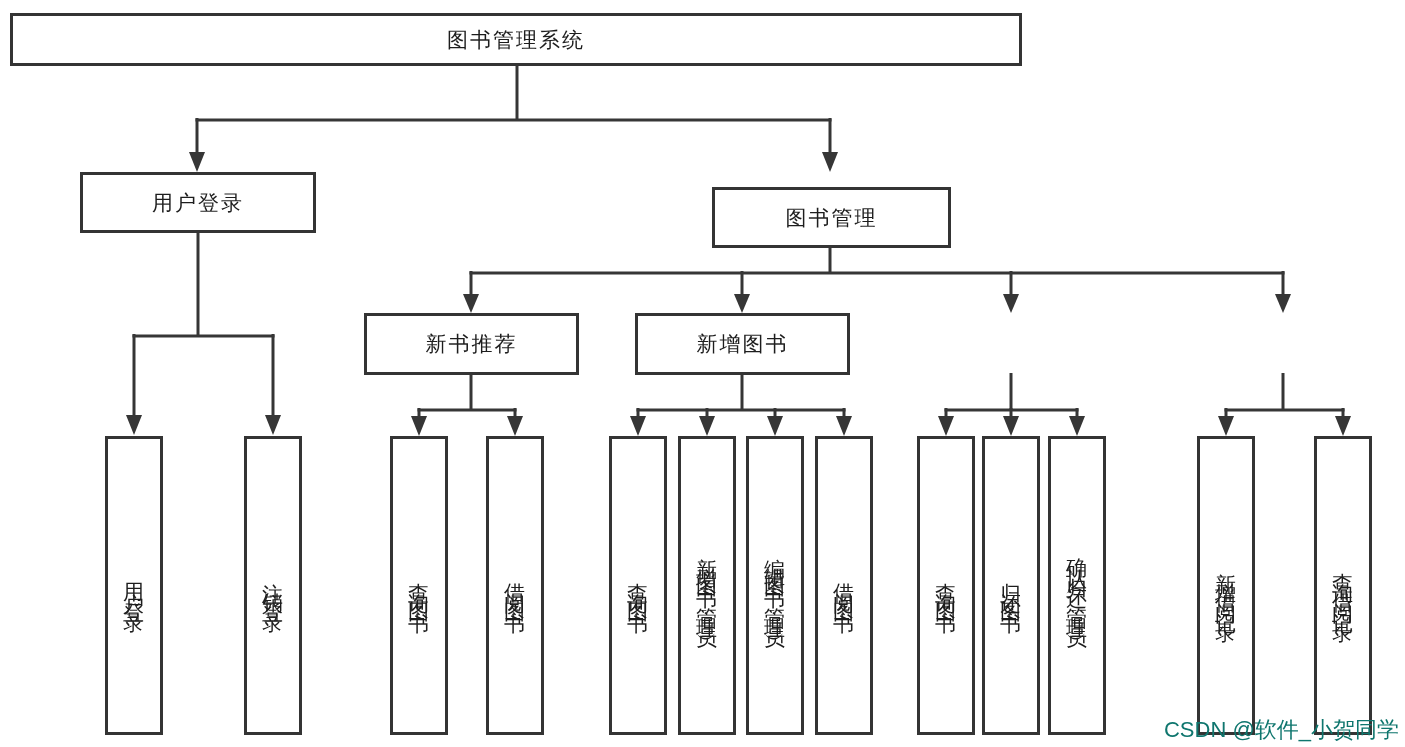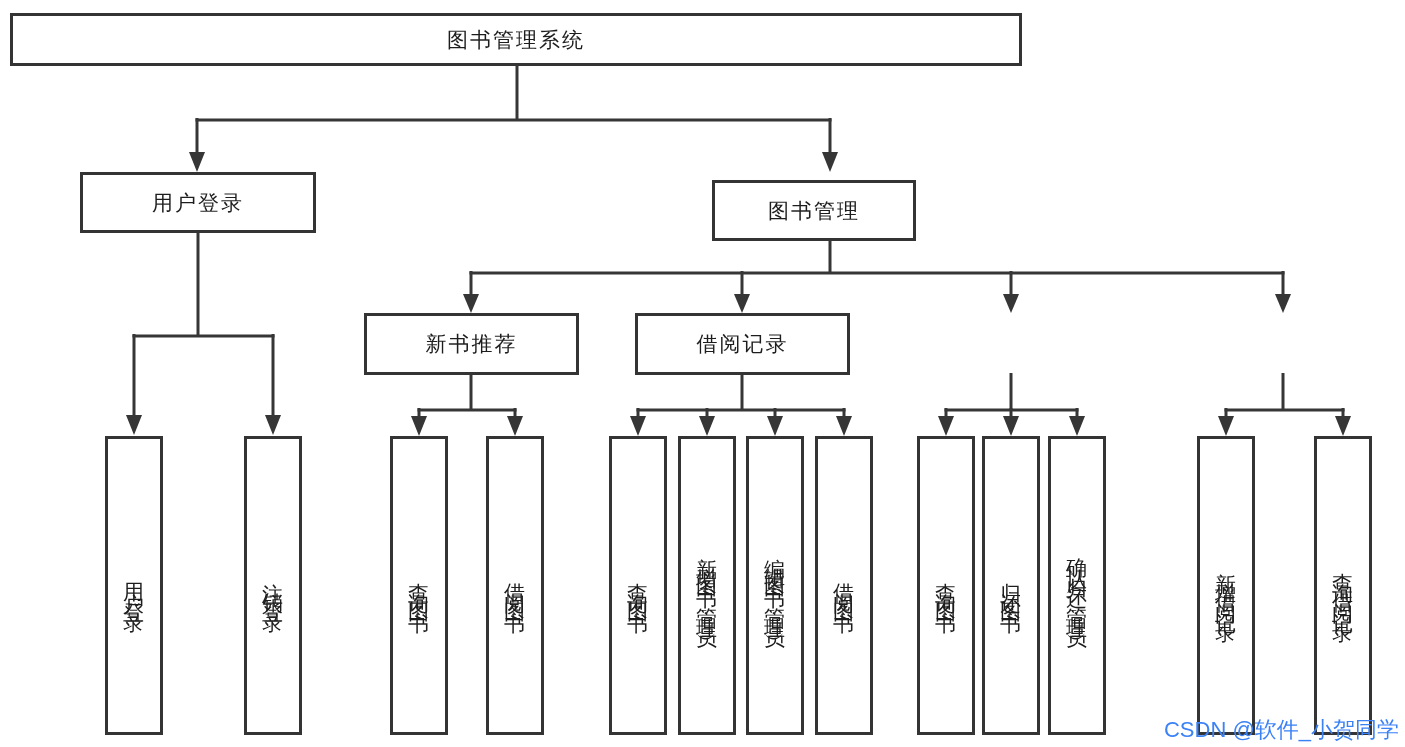--- a/index.html
+++ b/index.html
@@ -25,21 +25,21 @@
     display: flex;
     align-items: center;
     justify-content: center;
     color: #1d1d1d;
     font-size: 21px;
     letter-spacing: 2px;
     z-index: 2;
   }
   .node.root   { left: 10px;  top: 13px;  width: 1012px; height: 53px; }
   .node.lvl1a  { left: 80px;  top: 172px; width: 236px;  height: 61px; }
-  .node.lvl1b  { left: 712px; top: 180px; width: 204px;  height: 61px; }
+  .node.lvl1b  { left: 712px; top: 187px; width: 239px;  height: 61px; }
   .node.lvl2   { top: 313px; width: 215px; height: 62px; }
   .node.l2-0 { left: 364px; }
   .node.l2-1 { left: 635px; }
   .node.l2-2 { left: 903px; }
   .node.l2-3 { left: 1176px; }
   .node.leaf {
     top: 436px;
     width: 58px;
     height: 299px;
     writing-mode: vertical-rl;
@@ -59,21 +59,21 @@
   .lf-8  { left: 917px; }
   .lf-9  { left: 982px; }
   .lf-10 { left: 1048px; }
   .lf-11 { left: 1197px; }
   .lf-12 { left: 1314px; }
   .watermark {
     position: absolute;
     right: 6px;
     bottom: 2px;
     font-size: 22px;
-    color: #3b82f6;
+    color: #0f766e;
     z-index: 5;
     white-space: nowrap;
   }
   line    { stroke: #363636; stroke-width: 3px; }
   polygon { fill: #363636; }
 </style>
 </head>
 <body>
 
 <div class="canvas">
@@ -153,21 +153,21 @@
       <polygon points="1335,416 1351,416 1343,436"></polygon>
     </g>
   </svg>
 
   <div class="node root">图书管理系统</div>
 
   <div class="node lvl1a">用户登录</div>
   <div class="node lvl1b">图书管理</div>
 
   <div class="node lvl2 l2-0">新书推荐</div>
-  <div class="node lvl2 l2-1">借阅记录</div>
+  <div class="node lvl2 l2-1">新增图书</div>
 
   <div class="node leaf lf-0">用户登录</div>
   <div class="node leaf lf-1">注销登录</div>
 
   <div class="node leaf lf-2">查询图书</div>
   <div class="node leaf lf-3">借阅图书</div>
 
   <div class="node leaf lf-4">查询图书</div>
   <div class="node leaf lf-5">新增图书（管理员）</div>
   <div class="node leaf lf-6">编辑图书（管理员）</div>

